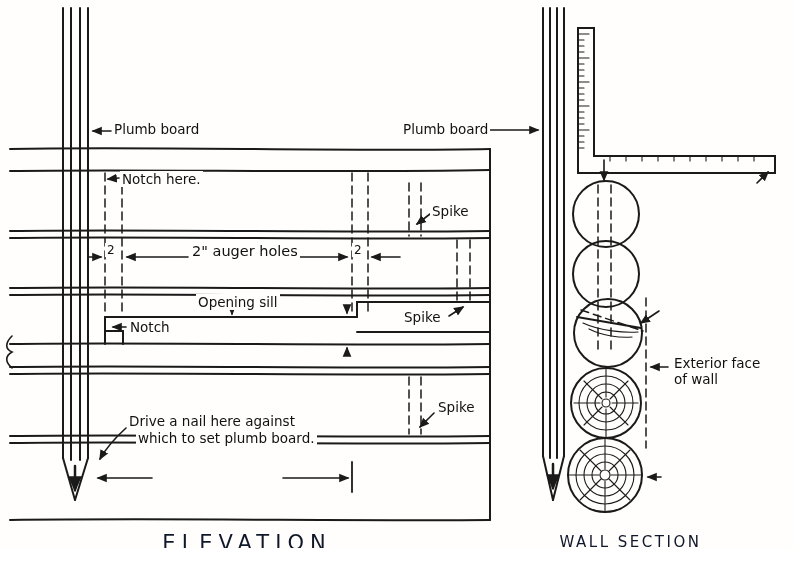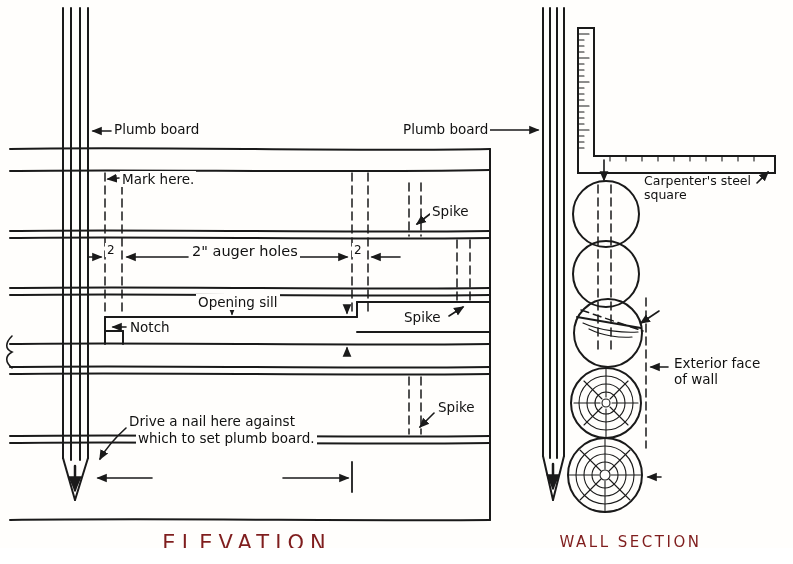--- a/index.html
+++ b/index.html
@@ -13,21 +13,21 @@
   .lbl {
     position:absolute; font-size:13.5px; line-height:1.2;
     background:#fffefc; padding:0 2px; white-space:nowrap;
   }
   .sm { font-size:12px; }
   .md { font-size:14.5px; }
   .multi span { display:block; }
   .tight { font-size:12.5px; line-height:1.15; }
   .title {
     position:absolute; text-align:center; white-space:nowrap;
-    font-size:21px; letter-spacing:6px; color:#7f1d1d;
+    font-size:21px; letter-spacing:6px; color:#0f172a;
   }
   .title.ws { font-size:15px; letter-spacing:2.5px; }
 </style>
 </head>
 <body>
 
 <div class="stage">
 
   <svg width="793" height="564" viewBox="0 0 793 564">
     <defs>
@@ -204,39 +204,35 @@
         <line x1="604" y1="160" x2="604" y2="180" marker-end="url(#ah)"></line>
         <line x1="757" y1="183" x2="768" y2="172" marker-end="url(#ah)"></line>
         <line x1="659" y1="311" x2="641" y2="323" marker-end="url(#ah)"></line>
         <line x1="668" y1="367" x2="651" y2="367" marker-end="url(#ah)"></line>
         <line x1="661" y1="477" x2="648" y2="477" marker-end="url(#ah)"></line>
       </g>
     </g>
   </svg>
 
   <div class="lbl" style="left:112px; top:121px;">Plumb board</div>
-  <div class="lbl" style="left:120px; top:171px;">Mark here.</div>
+  <div class="lbl" style="left:120px; top:171px;">Notch here.</div>
   <div class="lbl" style="left:430px; top:203px;">Spike</div>
   <div class="lbl md" style="left:190px; top:243px;">2" auger holes</div>
   <div class="lbl sm" style="left:105px; top:243px;">2</div>
   <div class="lbl sm" style="left:352px; top:243px;">2</div>
   <div class="lbl" style="left:196px; top:294px;">Opening sill</div>
   <div class="lbl" style="left:128px; top:319px;">Notch</div>
   <div class="lbl" style="left:402px; top:309px;">Spike</div>
   <div class="lbl" style="left:436px; top:399px;">Spike</div>
   <div class="lbl" style="left:127px; top:413px;">Drive a nail here against</div>
   <div class="lbl" style="left:136px; top:430px;">which to set plumb board.</div>
   <div class="title" style="left:140px; top:531px; width:214px;">ELEVATION</div>
 
   <div class="lbl" style="left:401px; top:121px;">Plumb board</div>
 
-  <div class="lbl tight multi" style="left:642px; top:174px;">
-    <span>Carpenter's steel</span>
-    <span>square</span>
-  </div>
 
 
   <div class="lbl multi" style="left:672px; top:355px;">
     <span>Exterior face</span>
     <span>of wall</span>
   </div>
 
 
   <div class="title ws" style="left:528px; top:533px; width:205px;">WALL SECTION</div>
 

